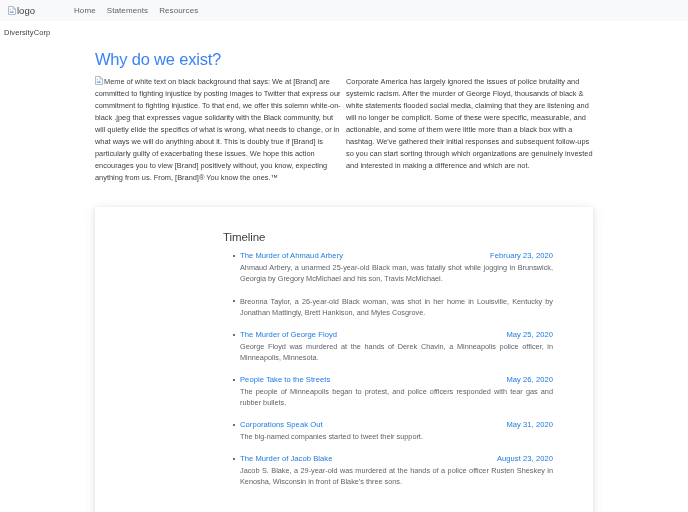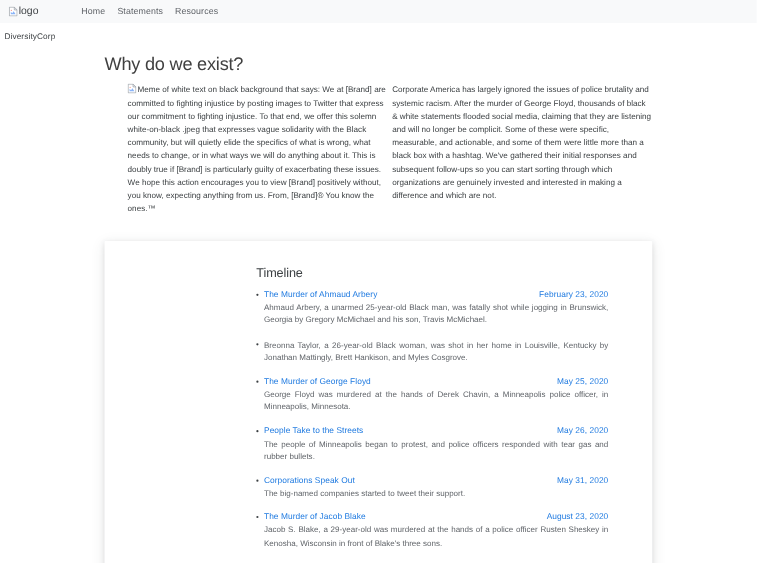--- a/index.html
+++ b/index.html
@@ -64,27 +64,26 @@
   }
 
   
   .hero {
     padding: 13px 95px 0 95px;
   }
   .hero h1 {
     margin: 0 0 7px 0;
     font-size: 16.5px;
     font-weight: 400;
-    color: #404040;
+    color: #3b82f6;
     letter-spacing: -.2px;
   }
   .cols {
     display: flex;
     gap: 4px;
-    margin-left: 21px;
   }
   .col {
     flex: 1 1 0;
     font-size: 7.4px;
     line-height: 1.62;
     color: #3c4043;
     text-align: left;
   }
   .col p { margin: 0; }
   .col .lead-icon {
@@ -97,21 +96,21 @@
     padding: 23px 95px 0 95px;
   }
   .card {
     background: #ffffff;
     box-shadow: 0 1px 5px rgba(60,64,67,.13), 0 3px 14px rgba(60,64,67,.09);
     border-radius: 1px;
     padding: 24px 0 0 0;
     min-height: 330px;
   }
   .card h2 {
-    margin: 0 0 8px 10px;
+    margin: 0 0 8px 0;
     padding-left: 128px;
     font-size: 11.5px;
     font-weight: 400;
     color: #3c4043;
     letter-spacing: -.1px;
   }
   ul.timeline {
     list-style: none;
     margin: 0;
     padding: 0 40px 0 145px;

